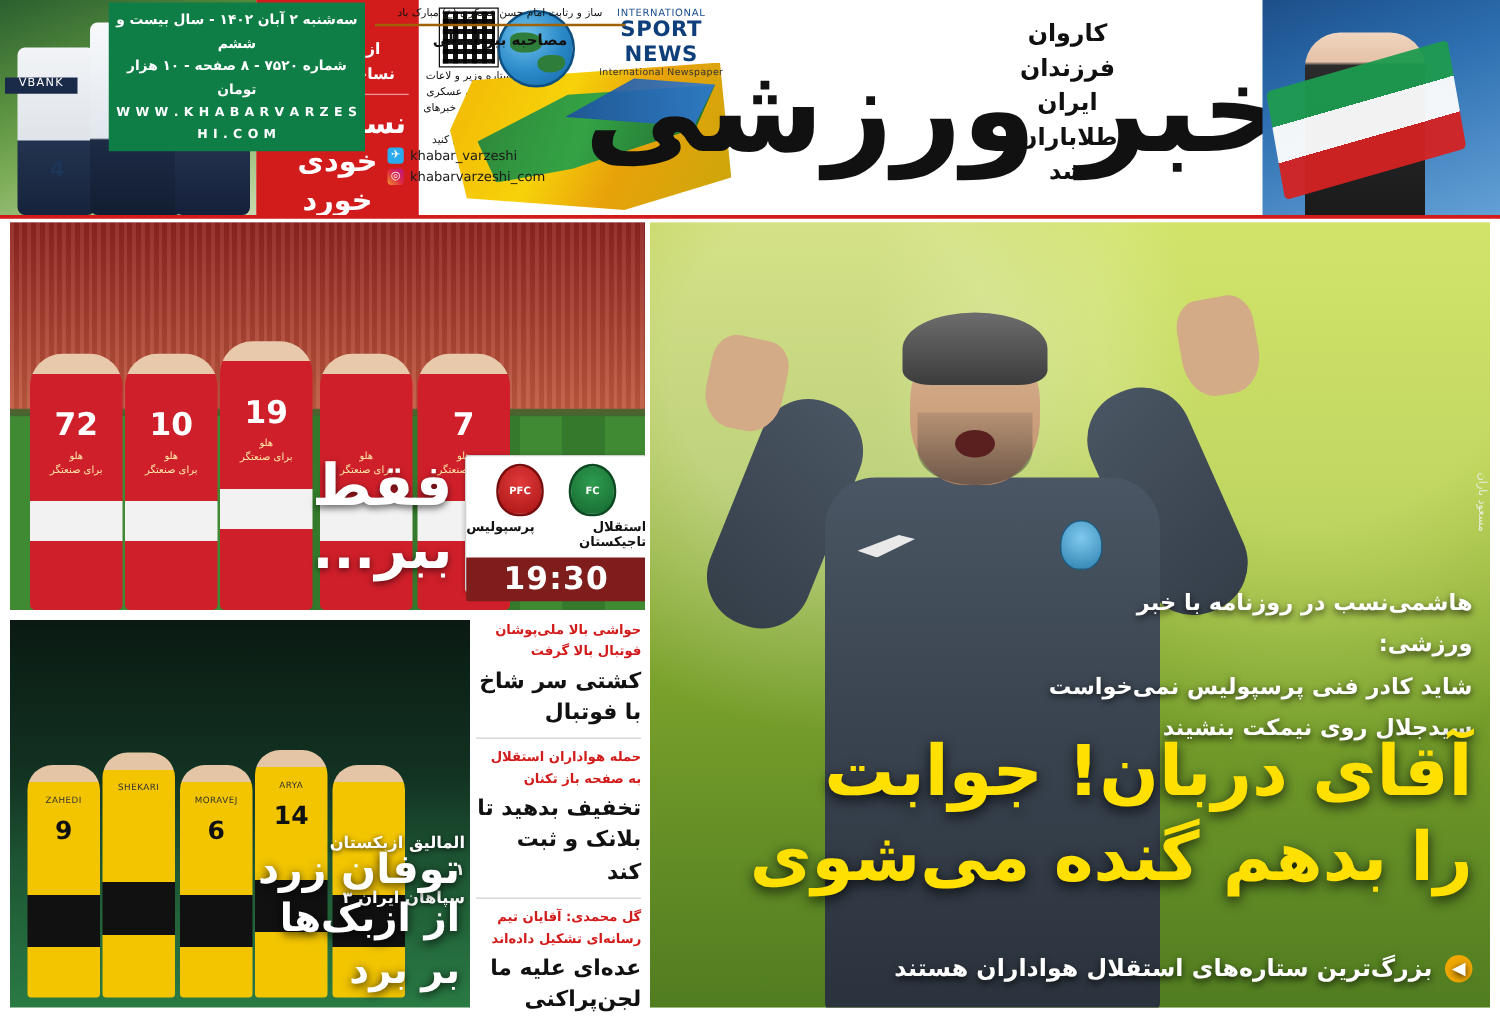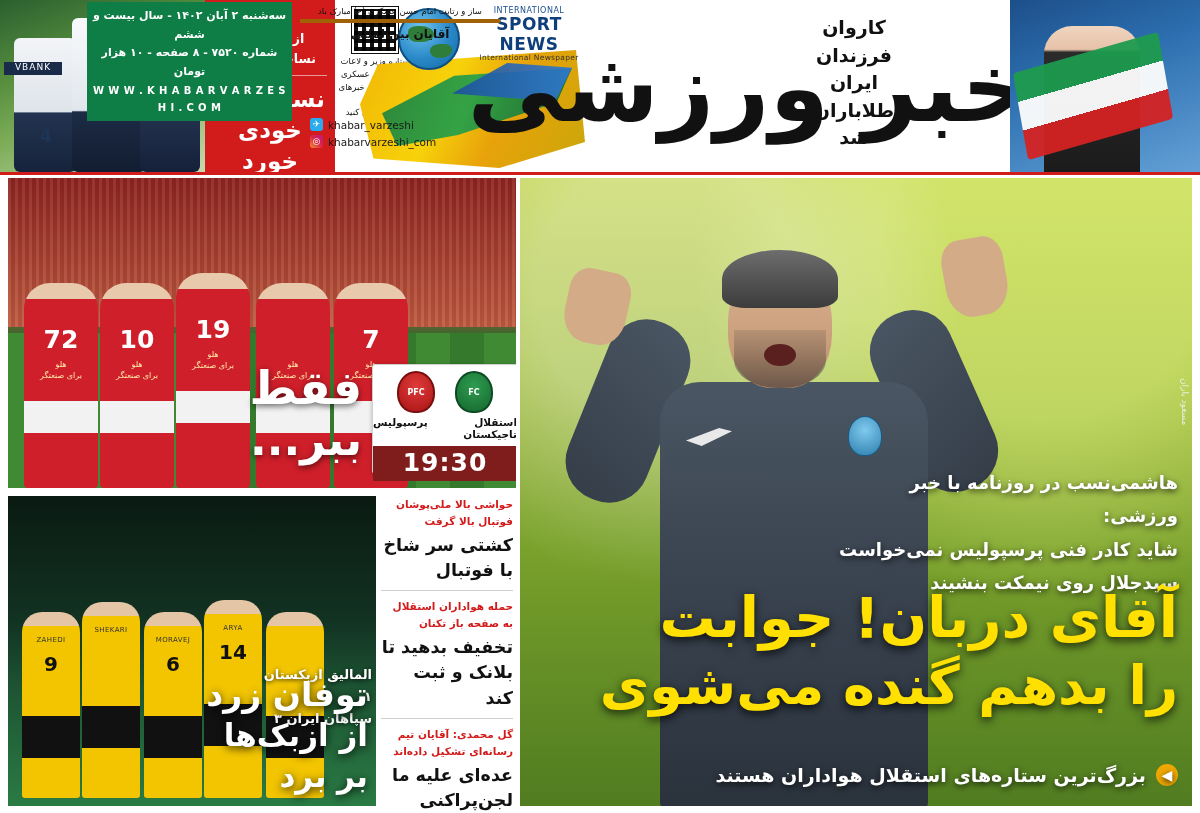--- a/index.html
+++ b/index.html
@@ -131,21 +131,21 @@
     display: flex; align-items: center; justify-content: center;
   }
   .mh-title .logotype {
     font-size: 96px; font-weight: bold; color: #111; direction: rtl;
     letter-spacing: -2px; line-height: 1; white-space: nowrap;
   }
   .mh-meta {
     position: absolute; top: 6px; right: 700px; width: 200px; direction: rtl; text-align: center;
   }
   .mh-meta .line-top {
-    font-size: 8.5px; color:#111; border-bottom:4px solid #a16207; padding-bottom:3px; margin-bottom:4px;
+    font-size: 8.5px; color:#111; border-bottom:2px solid #a16207; padding-bottom:3px; margin-bottom:4px;
   }
   .mh-meta .np { font-size: 12px; font-weight: bold; color:#111; }
   .mh-dateband {
     position: absolute; top: 2px; right: 908px; width: 205px;
     background: #0e7d46; color:#fff; direction: rtl; text-align:center;
     padding: 5px 4px; font-size: 11px; line-height: 1.7; font-weight: bold;
   }
   .mh-dateband .web { font-size: 10px; letter-spacing: .4px; direction: ltr; }
   .mh-right-text {
     position: absolute; top: 6px; right: 290px; width: 112px;
@@ -437,21 +437,21 @@
         <span>khabarvarzeshi_com</span>
       </div>
     </div>
 
     <div class="mh-title">
       <div class="logotype">خبر ورزشی</div>
     </div>
 
     <div class="mh-meta">
       <div class="line-top">ساز و رتابت امام حسن عسکری (ع) مبارک باد</div>
-      <div class="np">آقایان بین‌المللی</div>
+      <div class="np">مصاحبه بین‌المللی</div>
     </div>
 
     <div class="mh-dateband">
       <div>سه‌شنبه ۲ آبان ۱۴۰۲ - سال بیست و ششم</div>
       <div>شماره ۷۵۲۰ - ۸ صفحه - ۱۰ هزار تومان</div>
       <div class="web">W W W . K H A B A R V A R Z E S H I . C O M</div>
     </div>
 
     <div class="mh-right-text">
       <div class="mh-rt-big">کاروان فرزندان ایران طلاباران شد</div>

